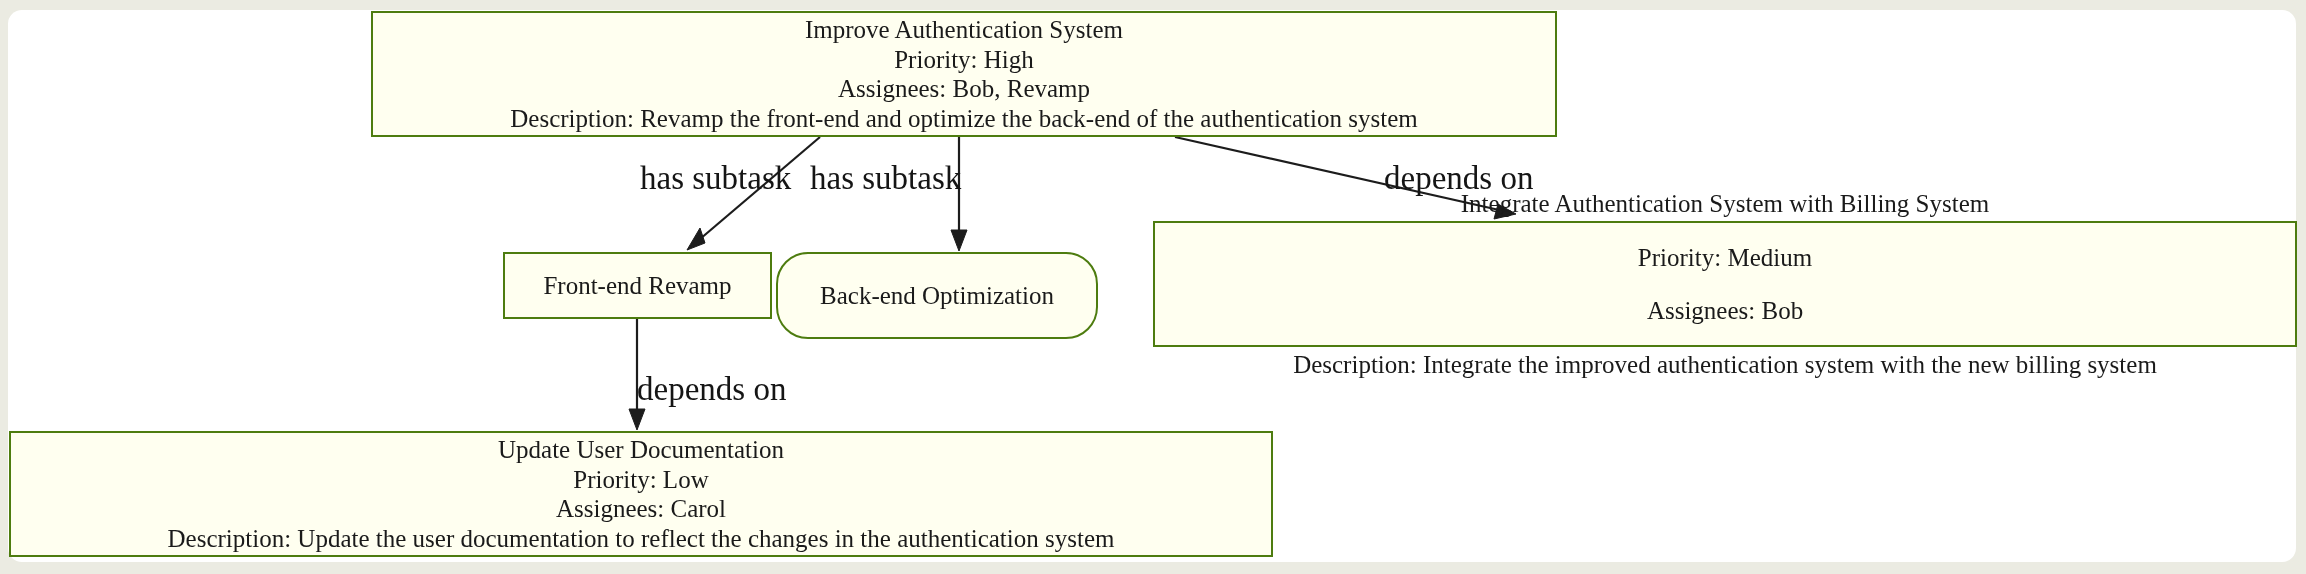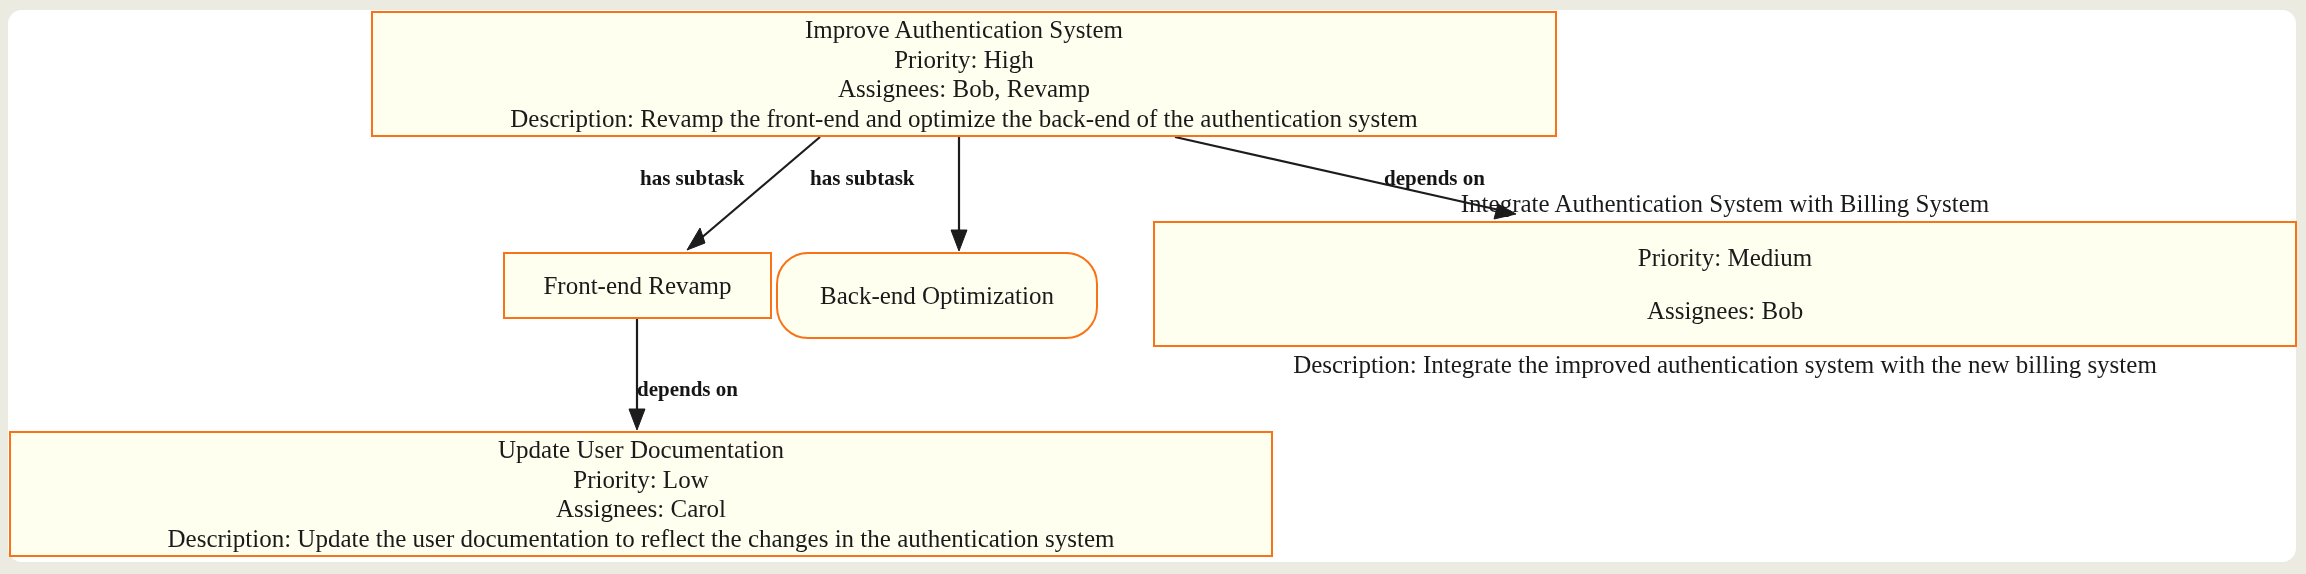--- a/index.html
+++ b/index.html
@@ -28,21 +28,21 @@
     position: absolute;
     left: 0;
     top: 0;
     width: 2306px;
     height: 574px;
   }
   .node {
     position: absolute;
     box-sizing: border-box;
     background: #fffff0;
-    border: 2px solid #f97316;
+    border: 2px solid #4d7c0f;
     color: #1a1a1a;
     text-align: center;
     font-family: "Liberation Serif", "DejaVu Serif", serif;
     font-size: 25px;
     line-height: 29.5px;
     display: flex;
     flex-direction: column;
     align-items: center;
     justify-content: center;
     white-space: nowrap;
@@ -62,25 +62,24 @@
   #node-integrate-authentication-system-with-billing-system {
     left: 1153px; top: 221px; width: 1144px; height: 126px; gap: 24px;
   }
   #node-update-user-documentation {
     left: 9px; top: 431px; width: 1264px; height: 126px; align-items: center;
   }
 
   .edge-label {
     position: absolute;
     font-family: "Liberation Serif", "DejaVu Serif", serif;
-    font-size: 21px;
+    font-size: 33px;
     line-height: 25px;
     color: #151515;
     white-space: nowrap;
-    font-weight: bold;
   }
   #edgelabel-has-subtask-frontend { left: 640px; top: 166px; }
   #edgelabel-has-subtask-backend  { left: 810px; top: 166px; }
   #edgelabel-depends-on-billing   { left: 1384px; top: 166px; }
   #edgelabel-depends-on-docs      { left: 637px; top: 377px; }
 
   svg#edges {
     position: absolute;
     left: 0; top: 0;
     width: 2306px; height: 574px;

